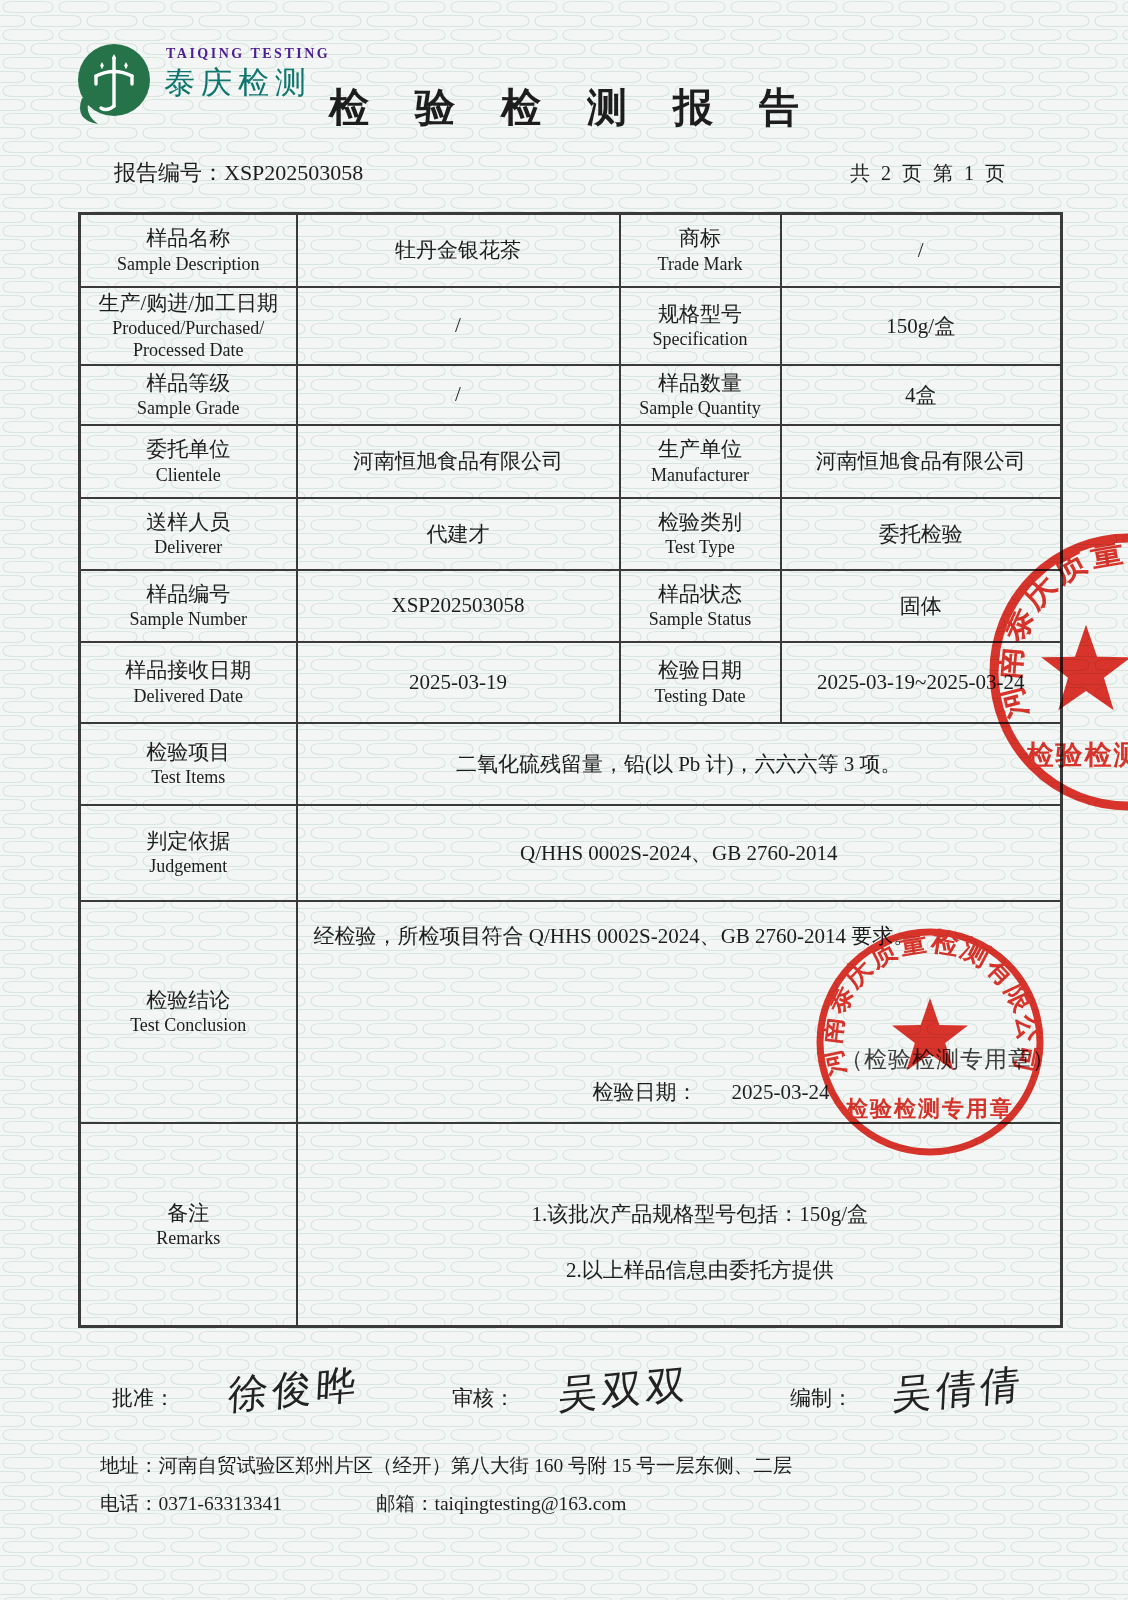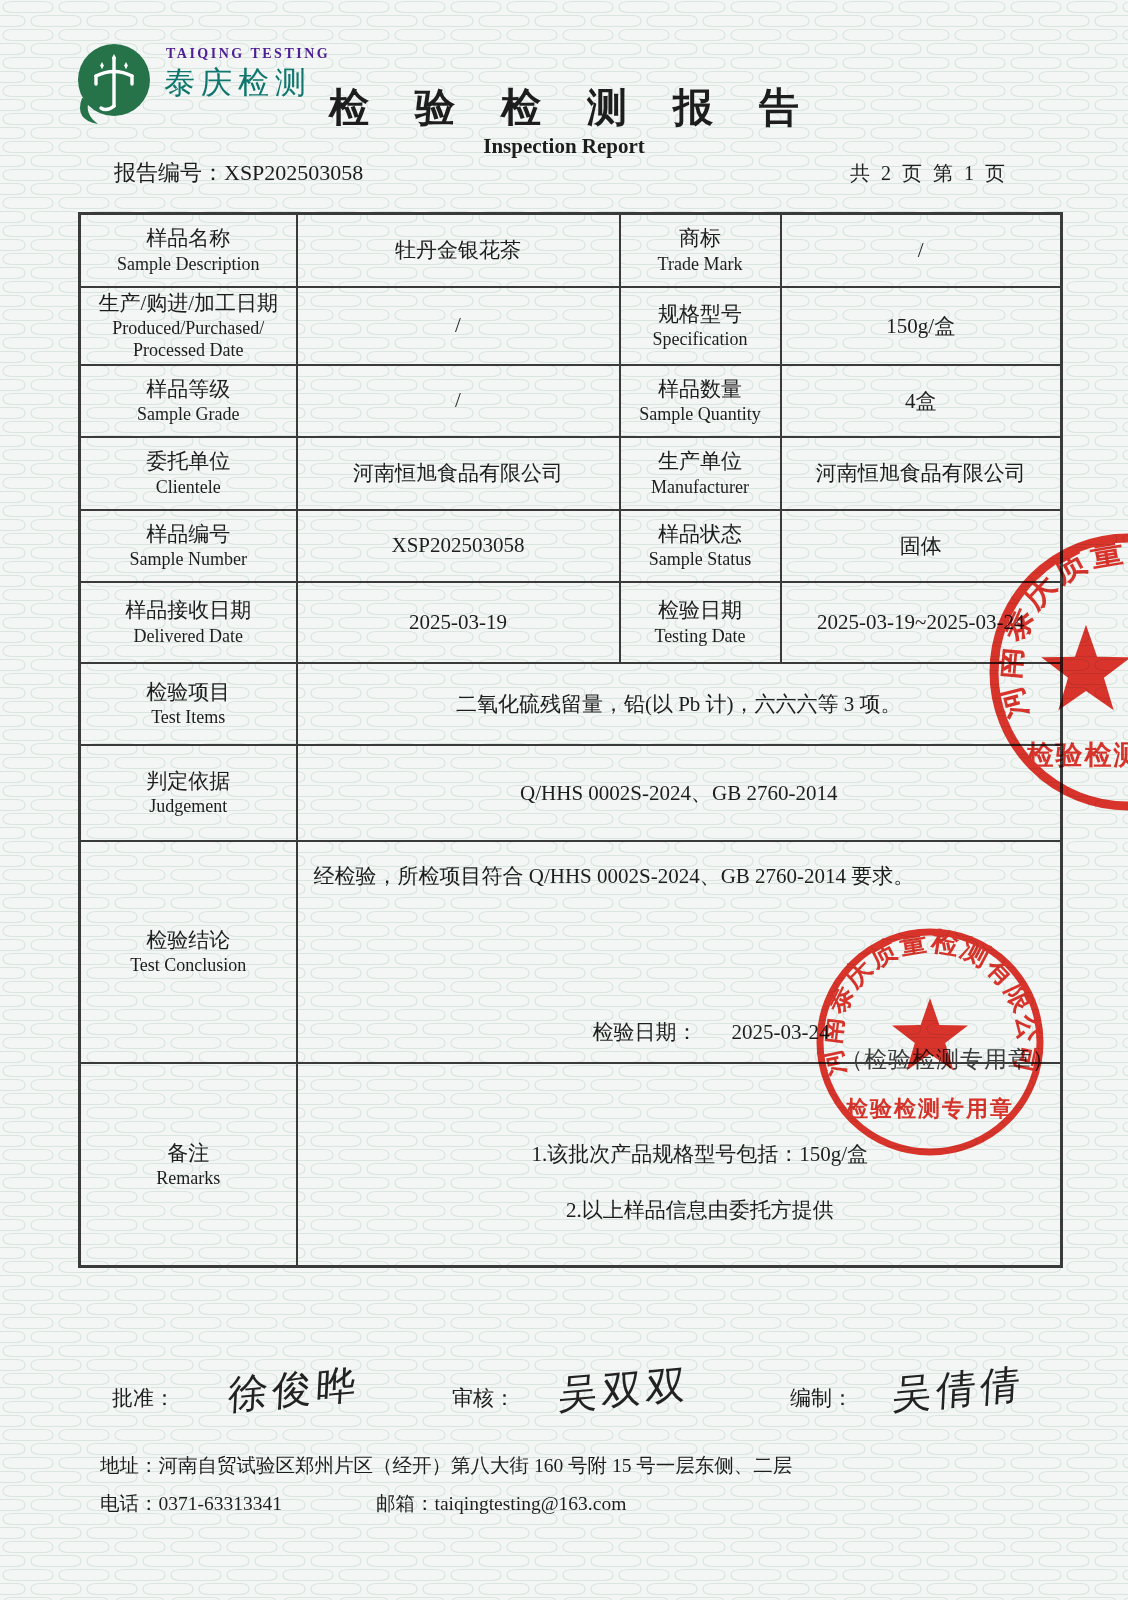--- a/index.html
+++ b/index.html
@@ -80,21 +80,20 @@
     <g fill="#ffffff">
       <path d="M36 32 l1.8 3.6 -1.8 3.6 -1.8 -3.6 Z"></path>
       <path d="M48 24 l2 4 -2 4 -2 -4 Z"></path>
       <path d="M60 32 l1.8 3.6 -1.8 3.6 -1.8 -3.6 Z"></path>
     </g>
   </svg>
   <div class="abs logo-text-en">TAIQING TESTING</div>
   <div class="abs logo-text-zh">泰庆检测</div>
 
   <div class="abs title-zh">检 验 检 测 报 告</div>
-  <div class="abs title-en">Inspection Report</div>
   <div class="abs report-no">
     <span>报告编号：</span><span>XSP202503058</span>
   </div>
   <div class="abs page-info">共 2 页  第 1 页</div>
 
   <table class="tbl">
     <colgroup>
       <col style="width:217px">
         <col style="width:323px">
         <col style="width:161px">
@@ -118,21 +117,21 @@
             <div class="lz">生产/购进/加工日期</div>
             <div class="le">Produced/Purchased/ Processed Date</div>
           </td>
       <td class="val">/</td>
       <td>
             <div class="lz">规格型号</div>
             <div class="le">Specification</div>
           </td>
       <td class="val">150g/盒</td>
     </tr>
-    <tr style="height:72px">
+    <tr style="height:60px">
       <td>
             <div class="lz">样品等级</div>
             <div class="le">Sample Grade</div>
           </td>
       <td class="val">/</td>
       <td>
             <div class="lz">样品数量</div>
             <div class="le">Sample Quantity</div>
           </td>
       <td class="val">4盒</td>
@@ -141,20 +140,32 @@
       <td>
             <div class="lz">委托单位</div>
             <div class="le">Clientele</div>
           </td>
       <td class="val">河南恒旭食品有限公司</td>
       <td>
             <div class="lz">生产单位</div>
             <div class="le">Manufacturer</div>
           </td>
       <td class="val">河南恒旭食品有限公司</td>
+    </tr>
+    <tr style="height:72px">
+      <td>
+            <div class="lz">送样人员</div>
+            <div class="le">Deliverer</div>
+          </td>
+      <td class="val">代建才</td>
+      <td>
+            <div class="lz">检验类别</div>
+            <div class="le">Test Type</div>
+          </td>
+      <td class="val">委托检验</td>
     </tr>
     <tr style="height:72px">
       <td>
             <div class="lz">样品编号</div>
             <div class="le">Sample Number</div>
           </td>
       <td class="val">XSP202503058</td>
       <td>
             <div class="lz">样品状态</div>
             <div class="le">Sample Status</div>

